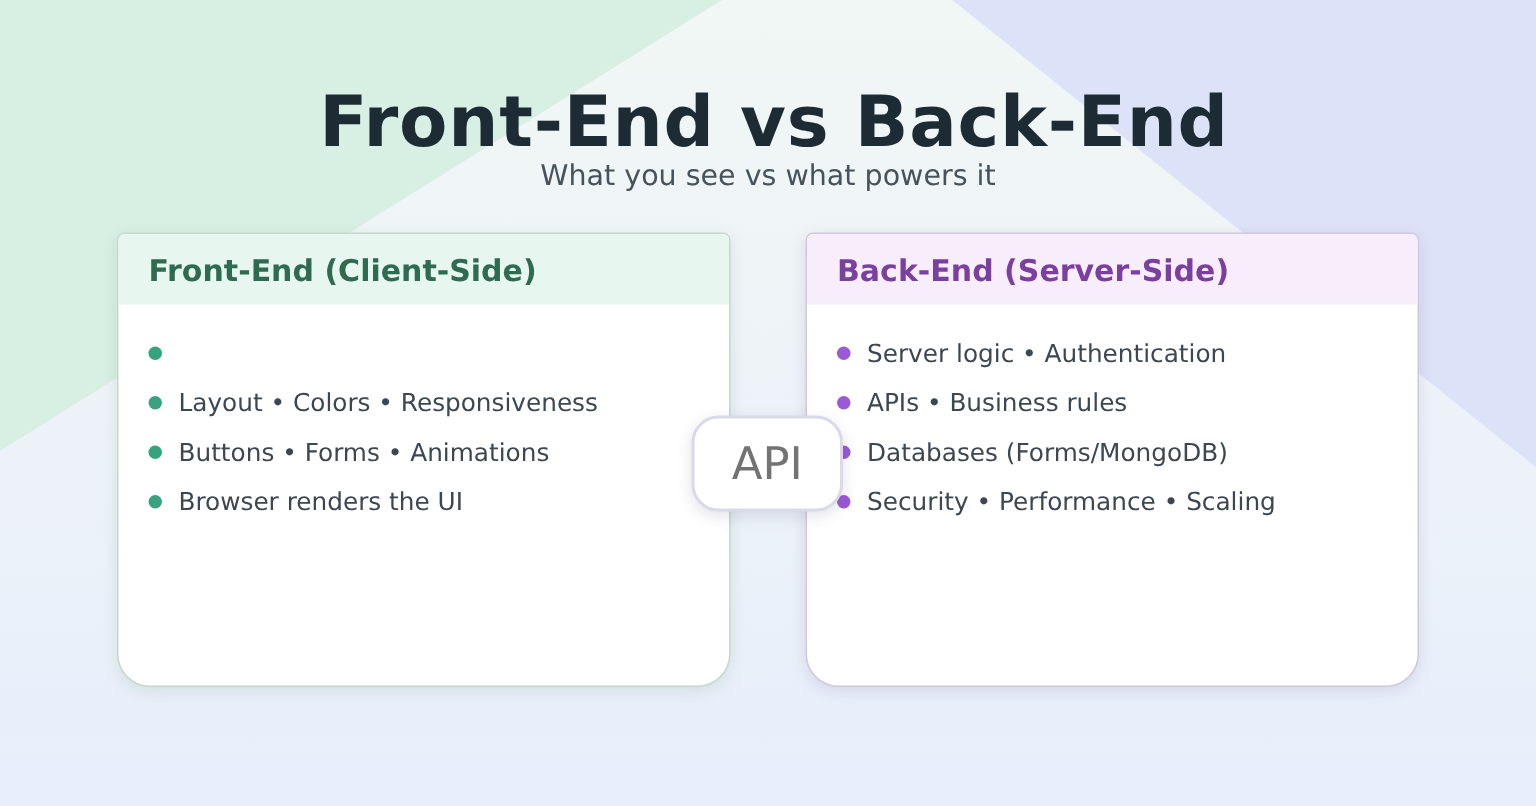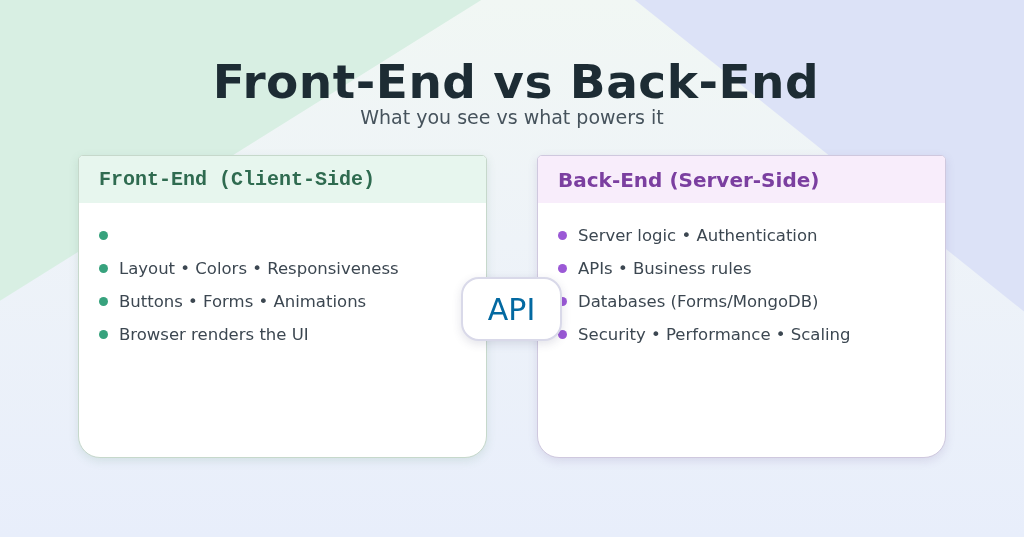--- a/index.html
+++ b/index.html
@@ -40,41 +40,41 @@
   .card-backend {
     left: 537px;
     border: 1px solid #cfc8de;
     box-shadow: 0 3px 10px rgba(110, 90, 150, 0.16);
   }
   .card-header {
     height: 47px; display: flex; align-items: center;
     padding: 0 20px; font-size: 20px; font-weight: 600;
     border-radius: 4px 4px 0 0;
   }
-  .card-frontend .card-header { background: #e7f6ee; color: #2f6b50; font-family: Liberation Mono, monospace; }
+  .card-frontend .card-header { background: #e7f6ee; color: #2f6b50; }
   .card-backend  .card-header { background: #f8edfb; color: #7b3fa0; }
 
   .card-list { list-style: none; margin: 16px 0 0 0; padding: 0 20px; }
   .card-list li {
     display: flex; align-items: center; height: 33px;
     font-size: 16.5px; color: #3c4751; white-space: nowrap;
   }
   .dot {
     width: 9px; height: 9px; border-radius: 50%;
     margin-right: 11px; flex: none;
   }
   .card-frontend .dot { background: #37a27d; }
   .card-backend  .dot { background: #9b59d6; }
 
   .api-badge {
     position: absolute; left: 461px; top: 277px;
     width: 101px; height: 64px; box-sizing: border-box;
     background: #ffffff; border: 2px solid #d9d9e9; border-radius: 18px;
     display: flex; align-items: center; justify-content: center;
-    font-size: 30px; color: #0369a1;
+    font-size: 30px; color: #737373;
     box-shadow: 0 3px 10px rgba(60, 60, 100, 0.14);
     z-index: 5;
   }
 </style>
 </head>
 <body>
 
 <div class="stage">
 
   <div class="bg-shape bg-mint"></div>

